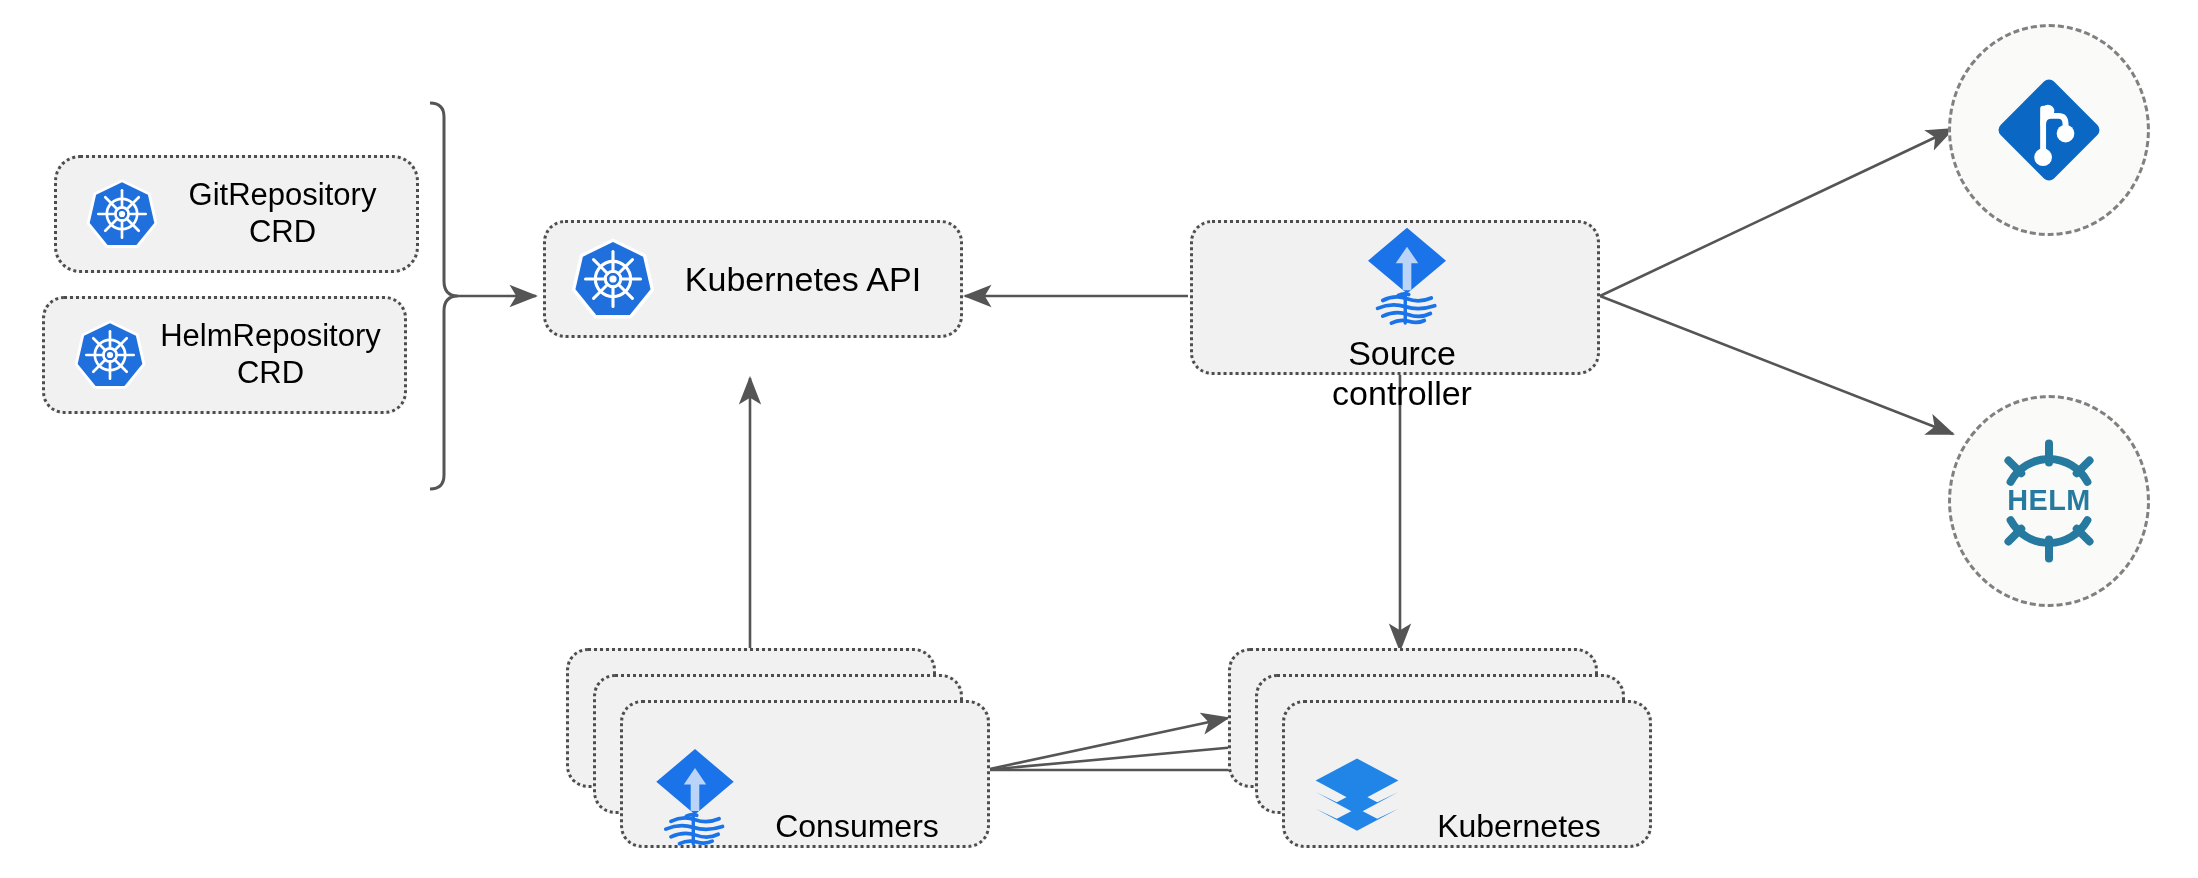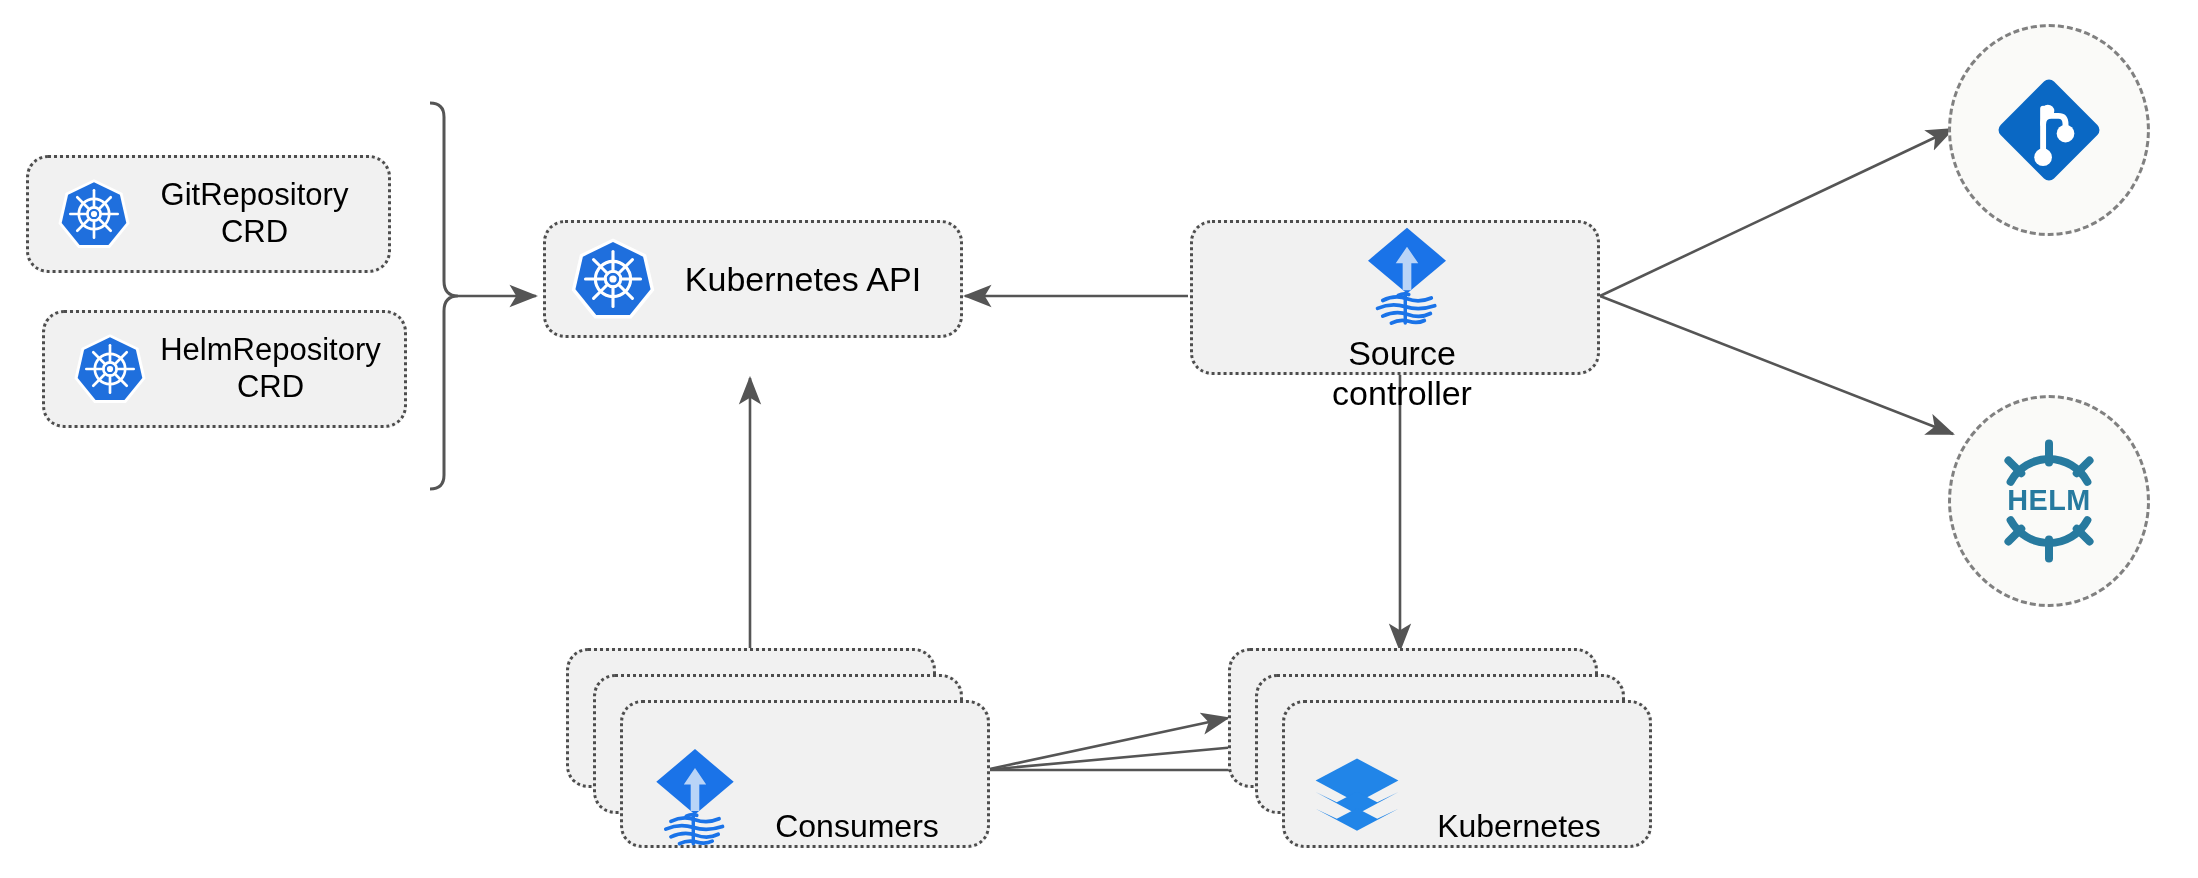--- a/index.html
+++ b/index.html
@@ -210,31 +210,31 @@
       <line x1="1600" y1="296" x2="1953" y2="129" marker-end="url(#arrowhead)"></line>
 
       <line x1="1600" y1="296" x2="1953" y2="434" marker-end="url(#arrowhead)"></line>
 
       <line x1="985" y1="770" x2="1228" y2="718" marker-end="url(#arrowhead)"></line>
       <line x1="985" y1="770" x2="1258" y2="745" marker-end="url(#arrowhead)"></line>
       <line x1="985" y1="770" x2="1290" y2="770" marker-end="url(#arrowhead)"></line>
     </g>
   </svg>
 
-  <div class="node crd-card" style="left:26px; top:155px;">
+  <div class="node crd-card" style="left:54px; top:155px;border-radius:26px;">
     <span class="icon-slot">
       <svg width="74" height="74">
           <use href="#sym-kubernetes"></use>
         </svg>
     </span>
     <span class="label">GitRepository
 CRD</span>
   </div>
 
-  <div class="node crd-card" style="left:42px; top:310px;">
+  <div class="node crd-card" style="left:42px; top:296px;">
     <span class="icon-slot">
       <svg width="74" height="74">
           <use href="#sym-kubernetes"></use>
         </svg>
     </span>
     <span class="label">HelmRepository
 CRD</span>
   </div>
 
   <div class="node k8s-card" style="left:543px; top:220px; width:420px; height:118px;">

